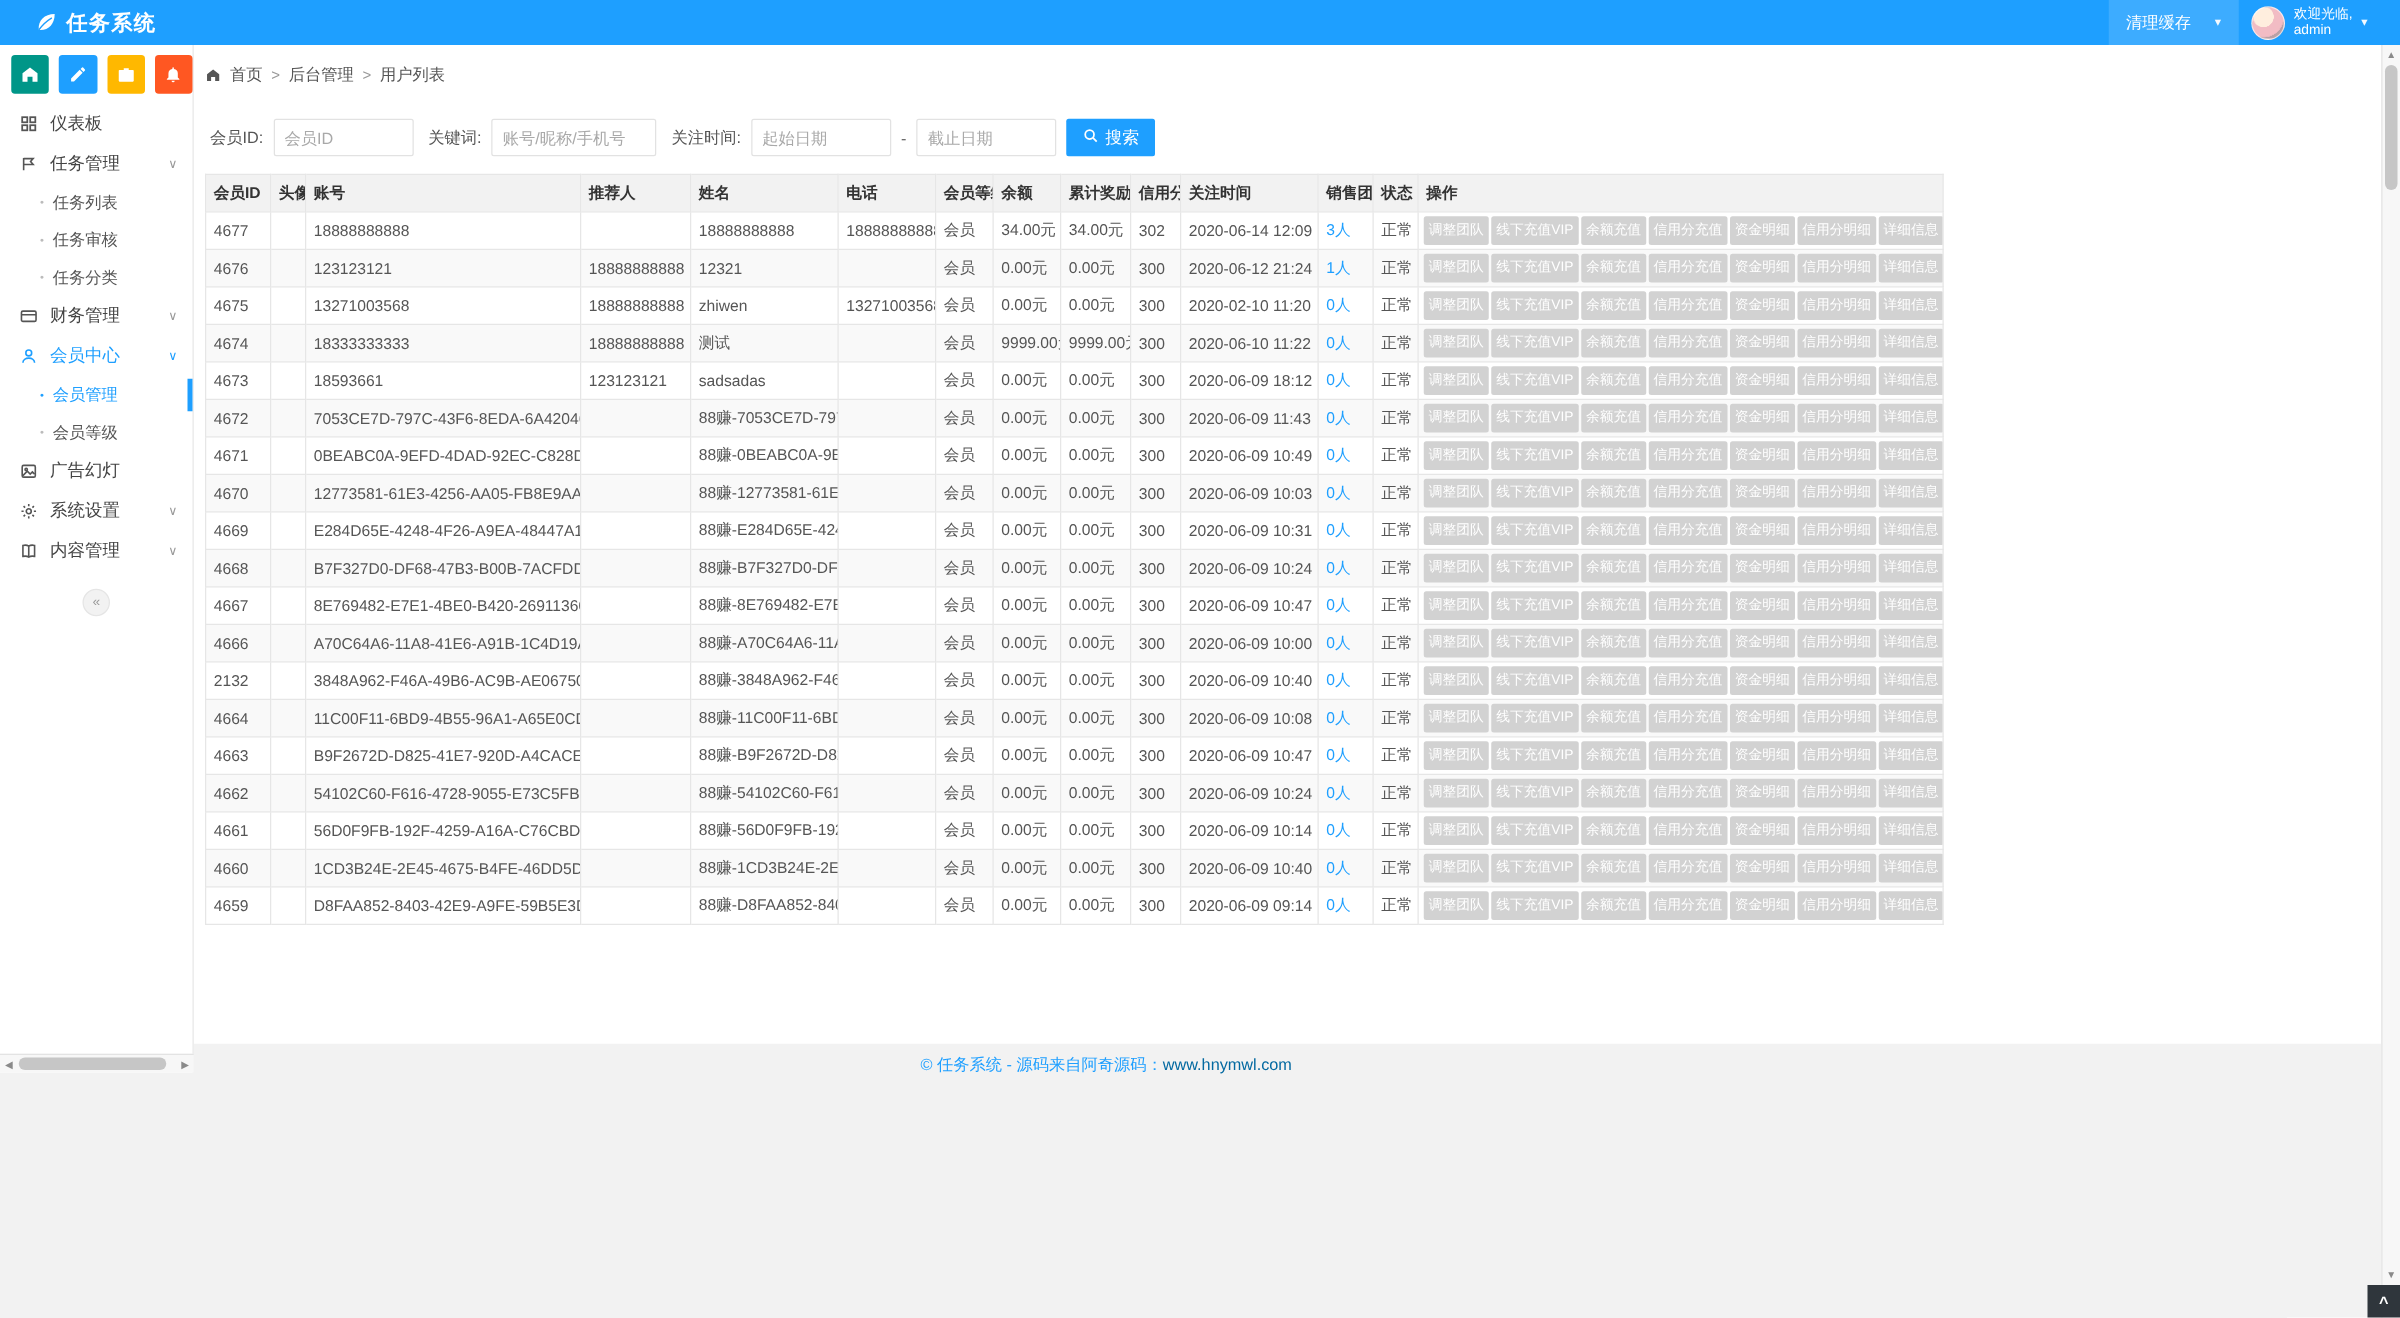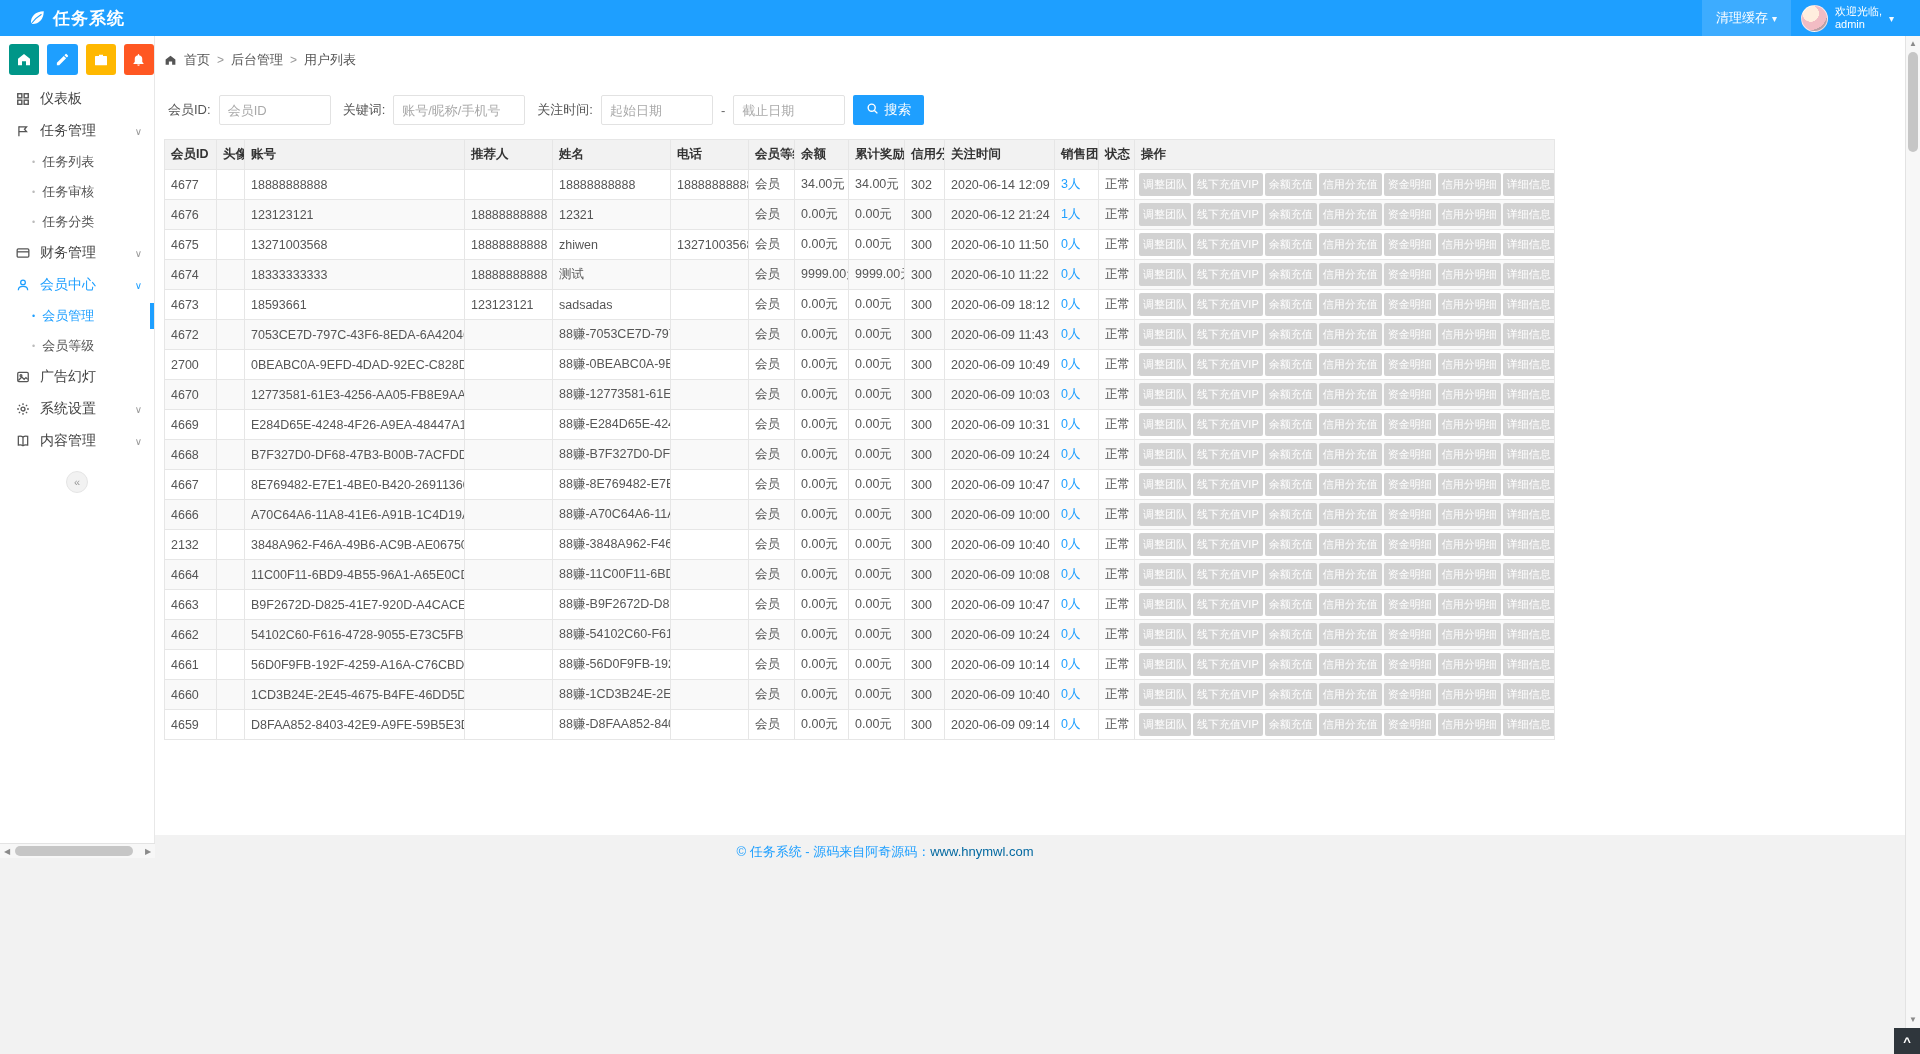--- a/index.html
+++ b/index.html
@@ -5,21 +5,21 @@
   *{margin:0;padding:0;box-sizing:border-box;}
   html,body{width:1920px;height:1054px;overflow:hidden;background:#fff;
     font-family:"Liberation Sans","DejaVu Sans",sans-serif;color:#333;}
 
   
   .navbar{position:absolute;top:0;left:0;width:1920px;height:36px;background:#1E9FFF;
     display:flex;align-items:center;justify-content:space-between;color:#fff;z-index:40;}
   .brand{display:flex;align-items:center;gap:7px;padding-left:28px;font-size:17px;font-weight:bold;letter-spacing:1px;}
   .brand svg{display:block;}
   .nav-right{display:flex;align-items:center;height:36px;padding-right:16px;}
-  .cache-btn{display:flex;align-items:center;gap:4px;height:36px;padding:0 14px;
+  .cache-btn{display:flex;align-items:center;gap:19px;height:36px;padding:0 14px;
     background:rgba(255,255,255,.14);font-size:13px;cursor:pointer;}
   .user-box{display:flex;align-items:center;gap:7px;height:36px;padding:0 10px;cursor:pointer;}
   .avatar{width:27px;height:27px;border-radius:50%;
     background:radial-gradient(circle at 35% 30%,#ffeede 0 34%,#f2bcc4 35% 68%,#b9a0a6 69%);
     border:1px solid rgba(255,255,255,.65);}
   .welcome{font-size:11px;line-height:13px;}
   .caret{font-size:10px;opacity:.95;}
 
   
   .sidebar{position:absolute;top:36px;left:0;width:155px;height:822px;background:#fff;
@@ -388,21 +388,21 @@
     <td>4675</td>
     <td></td>
     <td>13271003568</td>
     <td>18888888888</td>
     <td>zhiwen</td>
     <td>13271003568</td>
     <td>会员</td>
     <td>0.00元</td>
     <td>0.00元</td>
     <td>300</td>
-    <td>2020-06-10 11:50</td>
+    <td>2020-02-10 11:20</td>
     <td class="team-link">0人</td>
     <td>正常</td>
     <td class="cell-actions"><button class="act-btn">调整团队</button><button class="act-btn">线下充值VIP</button><button class="act-btn">余额充值</button><button class="act-btn">信用分充值</button><button class="act-btn">资金明细</button><button class="act-btn">信用分明细</button><button class="act-btn">详细信息</button></td>
   </tr>
           <tr>
     <td>4674</td>
     <td></td>
     <td>18333333333</td>
     <td>18888888888</td>
     <td>测试</td>
@@ -442,21 +442,21 @@
     <td>会员</td>
     <td>0.00元</td>
     <td>0.00元</td>
     <td>300</td>
     <td>2020-06-09 11:43</td>
     <td class="team-link">0人</td>
     <td>正常</td>
     <td class="cell-actions"><button class="act-btn">调整团队</button><button class="act-btn">线下充值VIP</button><button class="act-btn">余额充值</button><button class="act-btn">信用分充值</button><button class="act-btn">资金明细</button><button class="act-btn">信用分明细</button><button class="act-btn">详细信息</button></td>
   </tr>
           <tr>
-    <td>2700</td>
+    <td>4671</td>
     <td></td>
     <td>0BEABC0A-9EFD-4DAD-92EC-C828D00BAF75</td>
     <td></td>
     <td>88赚-0BEABC0A-9EFD-</td>
     <td></td>
     <td>会员</td>
     <td>0.00元</td>
     <td>0.00元</td>
     <td>300</td>
     <td>2020-06-09 10:49</td>

